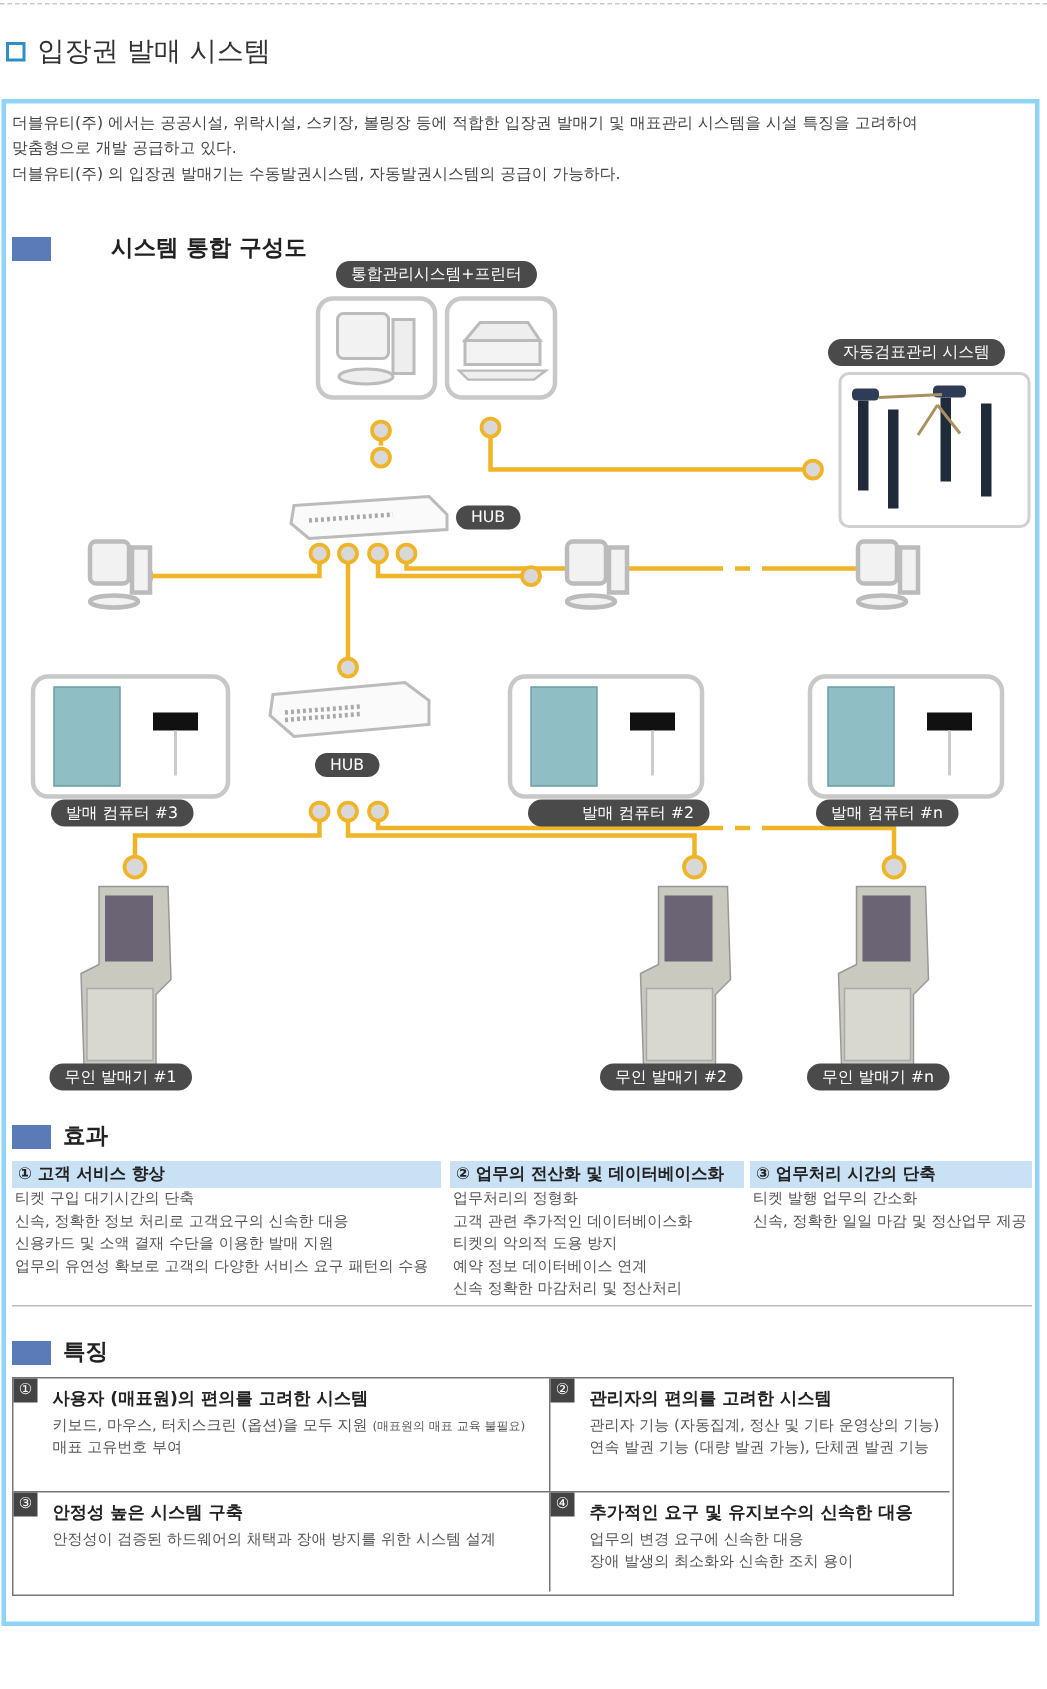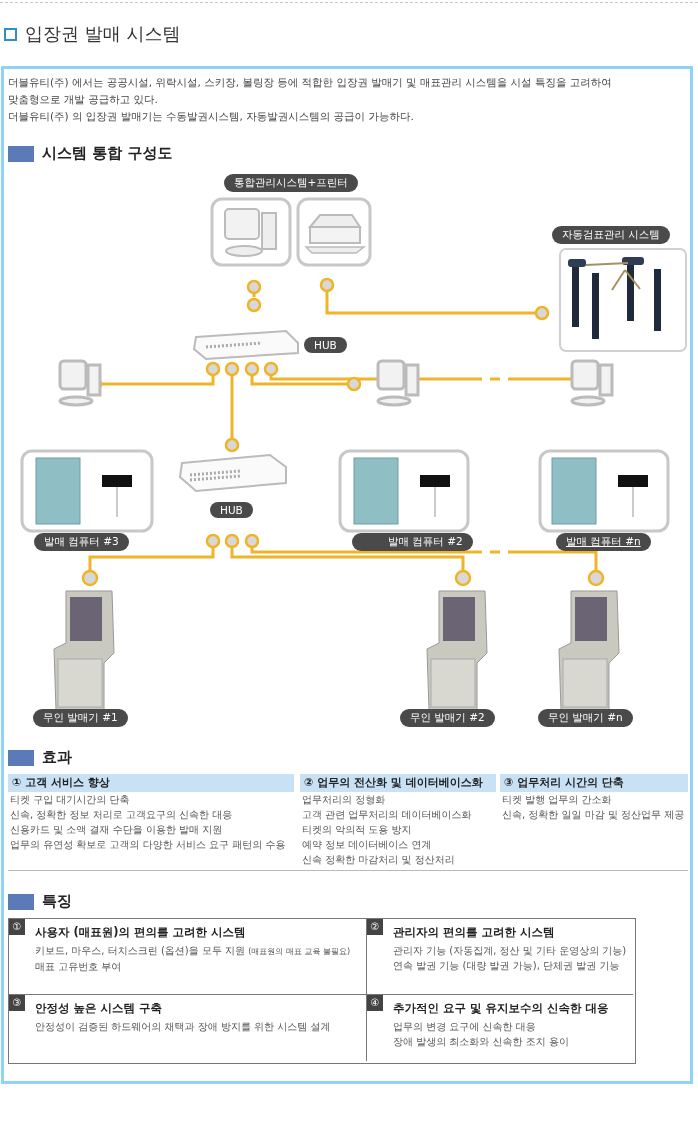--- a/index.html
+++ b/index.html
@@ -35,21 +35,21 @@
 </div>
 
 <div class="frame"></div>
 
 <div class="intro">
   <div>더블유티(주) 에서는 공공시설, 위락시설, 스키장, 볼링장 등에 적합한 입장권 발매기 및 매표관리 시스템을 시설 특징을 고려하여</div>
   <div>맞춤형으로 개발 공급하고 있다.</div>
   <div>더블유티(주) 의 입장권 발매기는 수동발권시스템, 자동발권시스템의 공급이 가능하다.</div>
 </div>
 
-<div class="sec-head" style="top:144px;">
+<div class="sec-head" style="top:156px;gap:32px;">
   <span class="sec-square"></span>
   <span>시스템 통합 구성도</span>
 </div>
 
 <div class="diagram">
   <svg width="698" height="580" style="position:absolute;left:0;top:0;">
     <g stroke="#f0b429" stroke-width="3" fill="none">
 
       <line x1="254" y1="120" x2="254" y2="132"></line>
 
@@ -178,21 +178,21 @@
       <rect x="563" y="494" width="44" height="48" fill="#d8d8d0" stroke="#aaa"></rect>
     </g>
   </svg>
 
   <span class="pill" style="left:224px;top:9px;">통합관리시스템+프린터</span>
   <span class="pill" style="left:552px;top:61px;">자동검표관리 시스템</span>
   <span class="pill" style="left:304px;top:172px;">HUB</span>
   <span class="pill" style="left:210px;top:337px;">HUB</span>
   <span class="pill" style="left:34px;top:368px;">발매 컴퓨터 #3</span>
   <span class="pill" style="left:352px;top:368px;padding-left:36px;">발매 컴퓨터 #2</span>
-  <span class="pill" style="left:556px;top:368px;text-decoration:underline;">발매 컴퓨터 #n</span>
+  <span class="pill" style="left:544px;top:368px;">발매 컴퓨터 #n</span>
   <span class="pill" style="left:33px;top:544px;">무인 발매기 #1</span>
   <span class="pill" style="left:400px;top:544px;">무인 발매기 #2</span>
   <span class="pill" style="left:538px;top:544px;">무인 발매기 #n</span>
 </div>
 
 <div class="sec-head" style="top:748px;">
   <span class="sec-square"></span>
   <span>효과</span>
 </div>
 
@@ -200,21 +200,21 @@
   <div class="eff-col" style="left:0;width:286px;">
     <div class="eff-head">① 고객 서비스 향상</div>
     <div class="eff-item">티켓 구입 대기시간의 단축</div>
     <div class="eff-item">신속, 정확한 정보 처리로 고객요구의 신속한 대응</div>
     <div class="eff-item">신용카드 및 소액 결재 수단을 이용한 발매 지원</div>
     <div class="eff-item">업무의 유연성 확보로 고객의 다양한 서비스 요구 패턴의 수용</div>
   </div>
   <div class="eff-col" style="left:292px;width:196px;">
     <div class="eff-head">② 업무의 전산화 및 데이터베이스화</div>
     <div class="eff-item">업무처리의 정형화</div>
-    <div class="eff-item">고객 관련 업무처리의 데이터베이스화</div>
+    <div class="eff-item">고객 관련 추가적인 데이터베이스화</div>
     <div class="eff-item">티켓의 악의적 도용 방지</div>
     <div class="eff-item">예약 정보 데이터베이스 연계</div>
     <div class="eff-item">신속 정확한 마감처리 및 정산처리</div>
   </div>
   <div class="eff-col" style="left:492px;width:188px;">
     <div class="eff-head">③ 업무처리 시간의 단축</div>
     <div class="eff-item">티켓 발행 업무의 간소화</div>
     <div class="eff-item">신속, 정확한 일일 마감 및 정산업무 제공</div>
   </div>
 </div>

